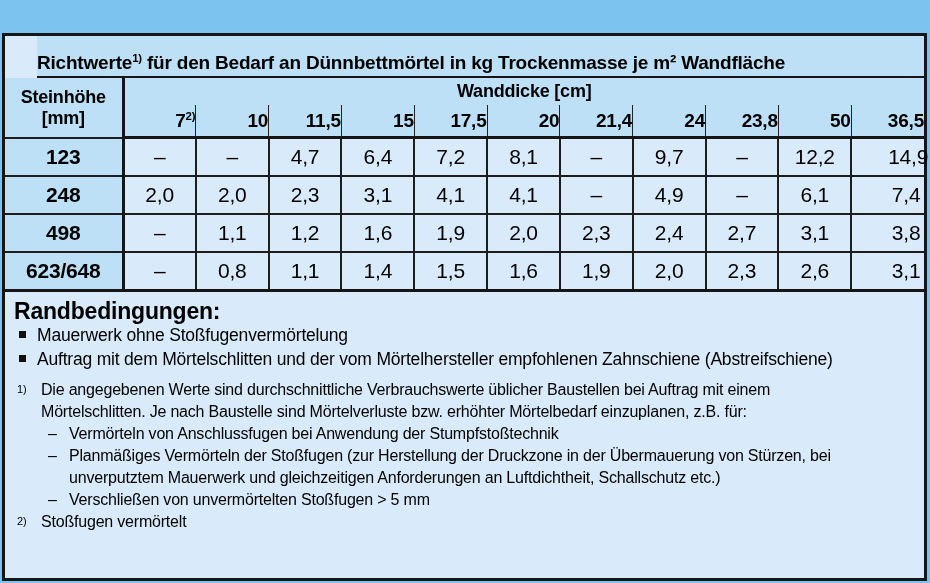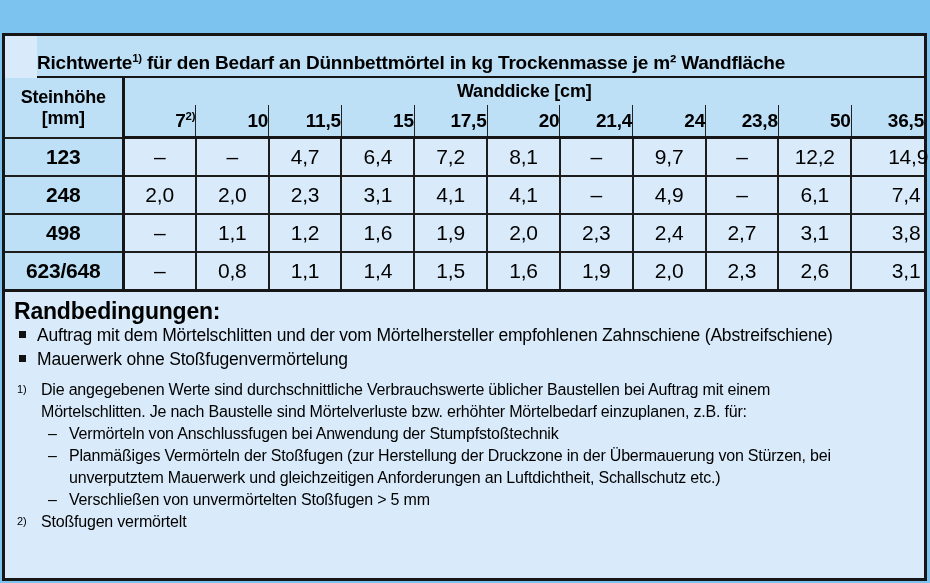--- a/index.html
+++ b/index.html
@@ -146,24 +146,24 @@
           <td>2,3</td>
           <td>2,6</td>
           <td>3,1</td>
         </tr>
       </tbody>
     </table>
 
     <div class="body-sec">
       <div class="cond-head">Randbedingungen:</div>
       <div class="cond-item">
-        <span class="sq"></span><span>Auftrag mit dem Mörtelschlitten und der vom Mörtelhersteller empfohlenen Zahnschiene (Abstreifschiene)</span>
+        <span class="sq"></span><span>Mauerwerk ohne Stoßfugenvermörtelung</span>
       </div>
       <div class="cond-item">
-        <span class="sq"></span><span>Mauerwerk ohne Stoßfugenvermörtelung</span>
+        <span class="sq"></span><span>Auftrag mit dem Mörtelschlitten und der vom Mörtelhersteller empfohlenen Zahnschiene (Abstreifschiene)</span>
       </div>
 
       <div class="fns">
         <div class="fn">
           <sup class="mk">1)</sup><span>Die angegebenen Werte sind durchschnittliche Verbrauchswerte üblicher Baustellen bei Auftrag mit einem Mörtelschlitten. Je nach Baustelle sind Mörtelverluste bzw. erhöhter Mörtelbedarf einzuplanen, z.B. für:</span>
           <div class="fn-sub">
             <span class="dash">–</span><span>Vermörteln von Anschlussfugen bei Anwendung der Stumpfstoßtechnik</span>
           </div>
           <div class="fn-sub">
             <span class="dash">–</span><span>Planmäßiges Vermörteln der Stoßfugen (zur Herstellung der Druckzone in der Übermauerung von Stürzen, bei unverputztem Mauerwerk und gleichzeitigen Anforderungen an Luftdichtheit, Schallschutz etc.)</span>

